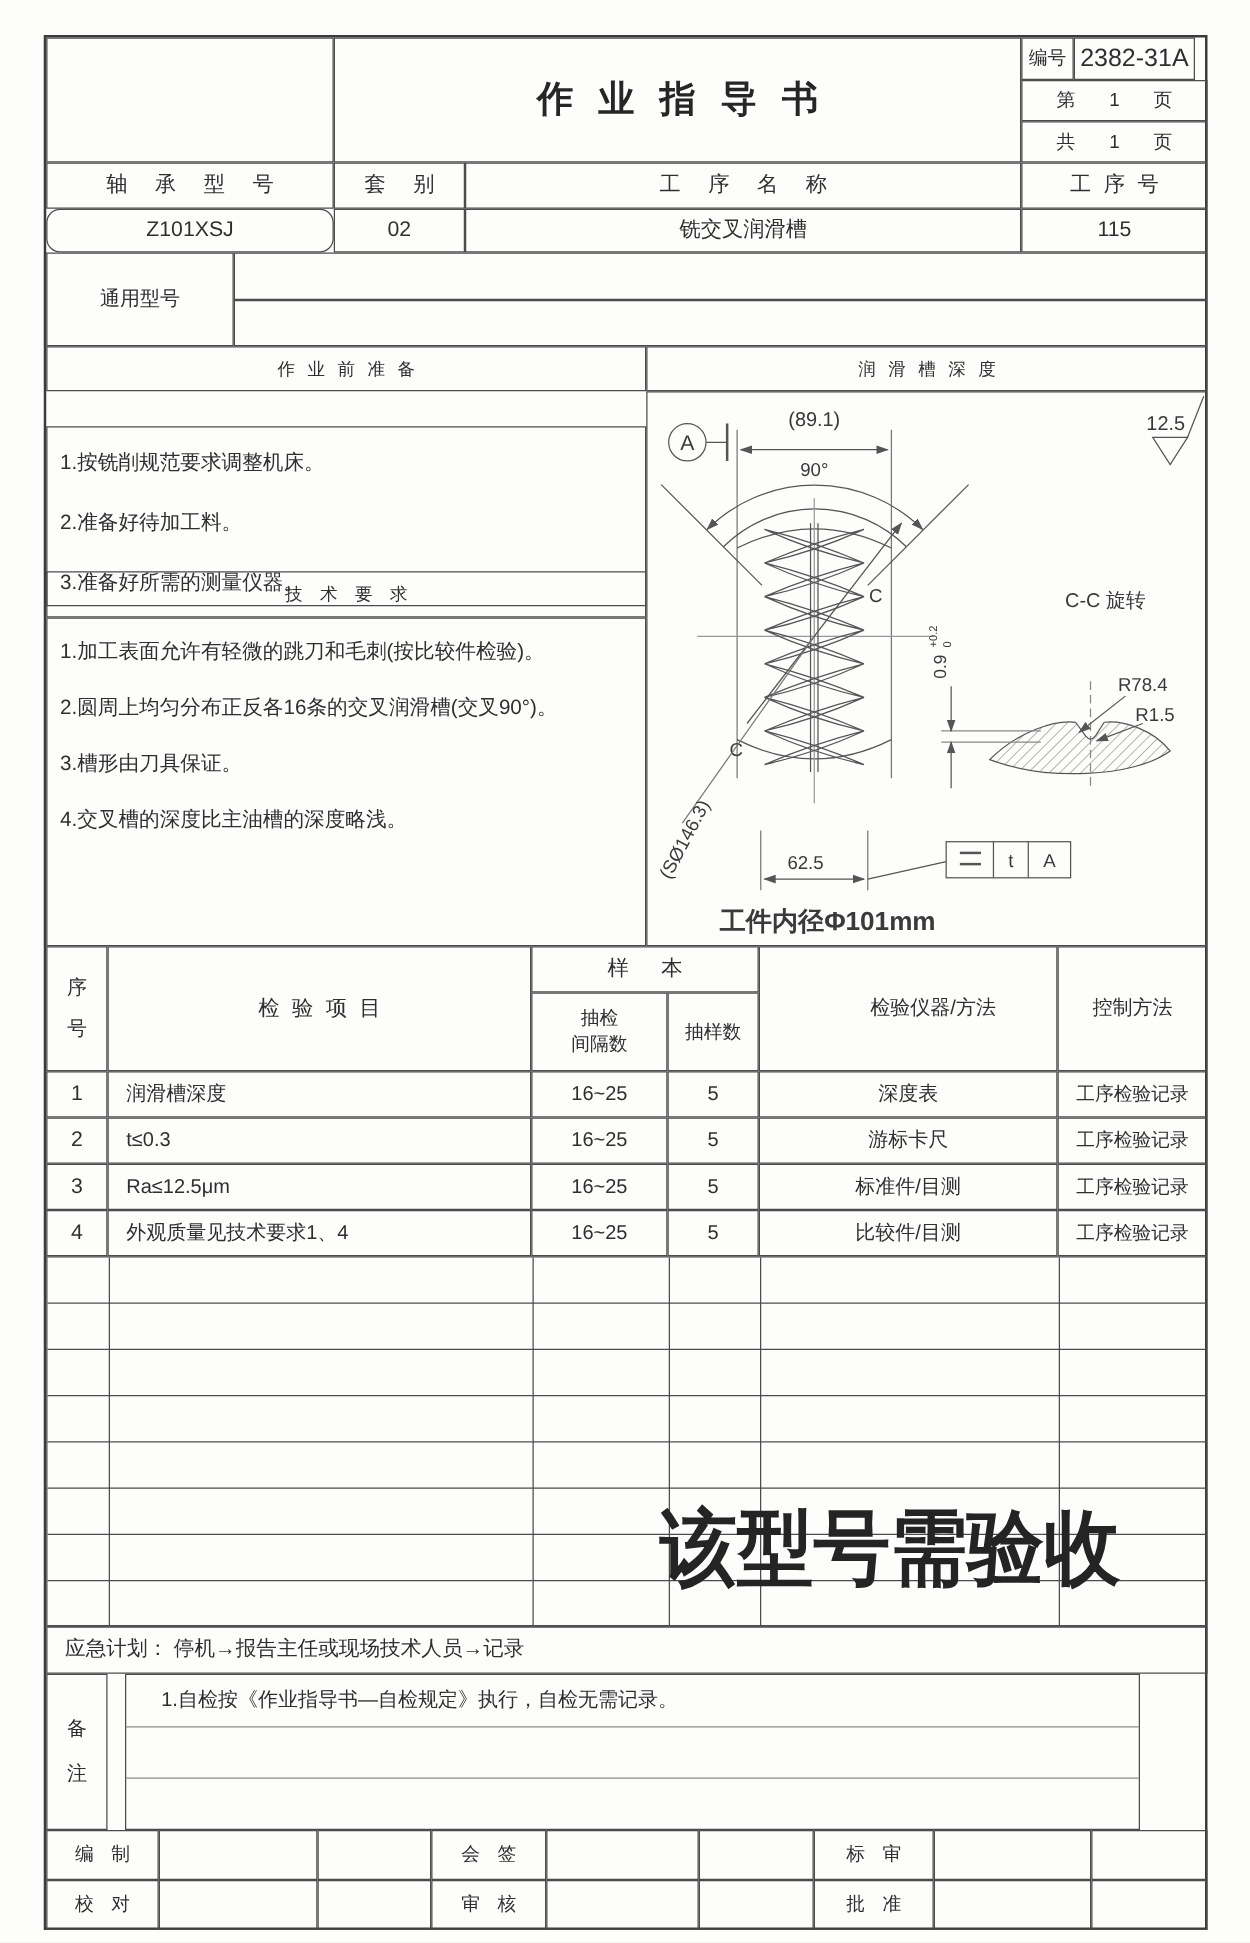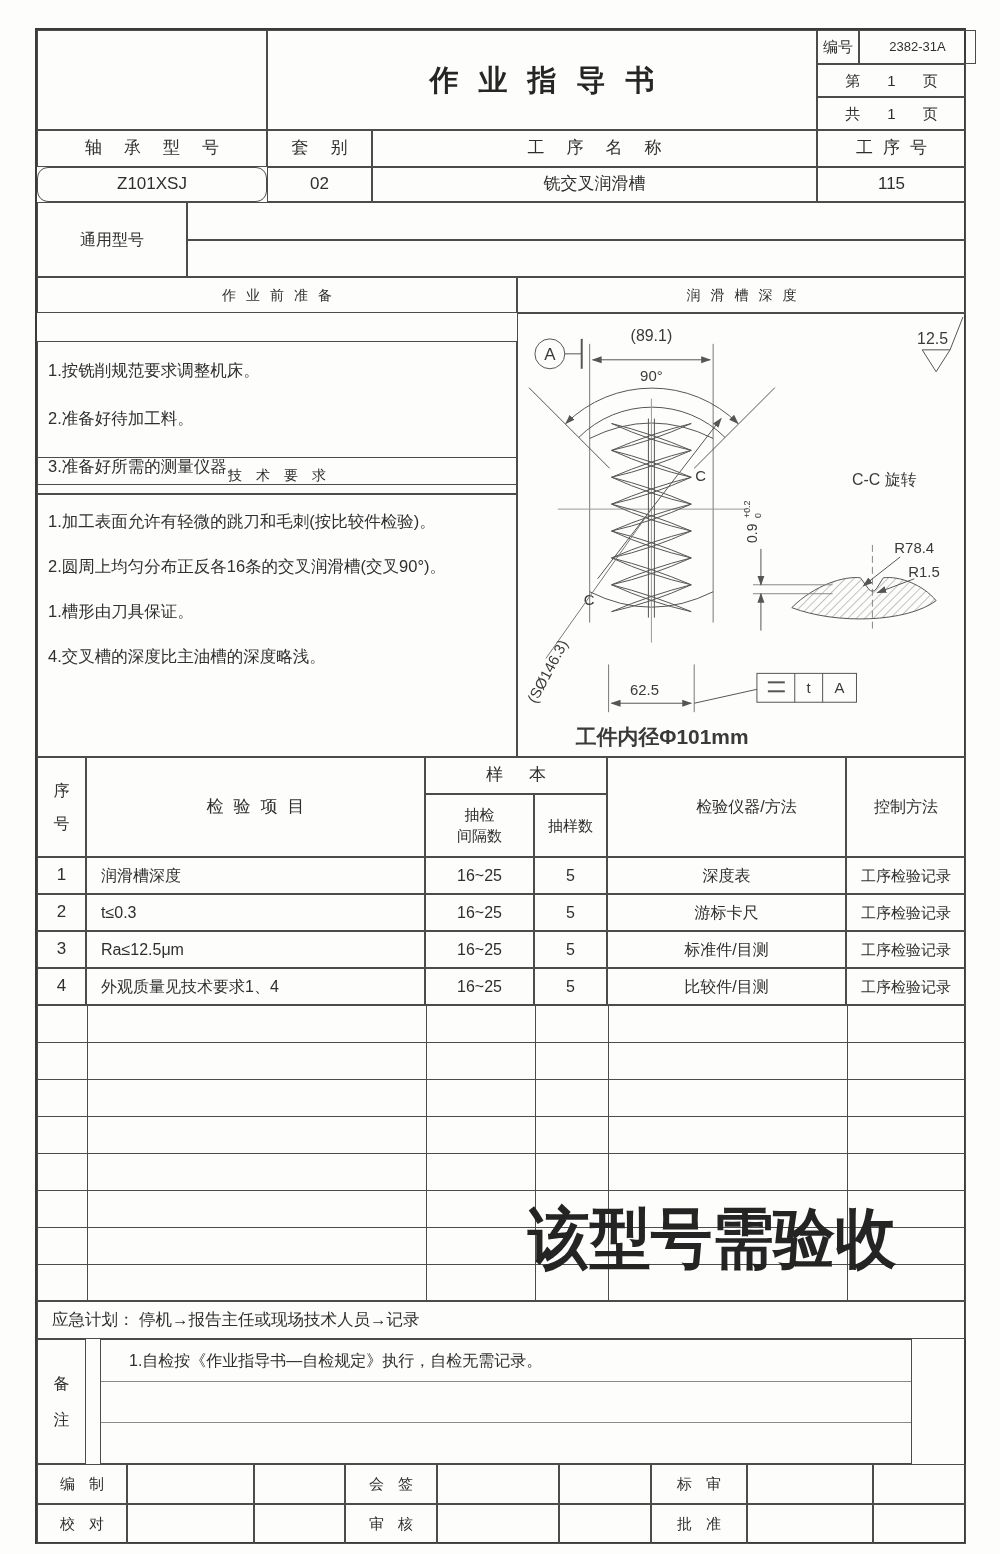--- a/index.html
+++ b/index.html
@@ -31,21 +31,21 @@
 </style>
 </head>
 <body>
 
 <div class="page">
   <div class="sheet">
 
     <div class="c" style="left:0;top:0;width:230px;height:100px;"></div>
     <div class="c t-title sp20" style="left:230px;top:0;width:550px;height:100px;">作业指导书</div>
     <div class="c f15" style="left:780px;top:0;width:42px;height:34px;">编号</div>
-    <div class="c" style="left:822px;top:0;width:117px;height:34px;font-size:13px;">2382-31A</div>
+    <div class="c" style="left:822px;top:0;width:97px;height:34px;font-size:20px;">2382-31A</div>
     <div class="c row-evenly" style="left:780px;top:34px;width:149px;height:33px;font-size:15px;">
       <span>第</span>
       <span>1</span>
       <span>页</span>
     </div>
     <div class="c row-evenly" style="left:780px;top:67px;width:149px;height:33px;font-size:15px;">
       <span>共</span>
       <span>1</span>
       <span>页</span>
     </div>
@@ -70,21 +70,21 @@
     <div class="c list" style="left:0;top:283px;width:480px;height:144px;margin-top:28px;">
       <p>1.按铣削规范要求调整机床。</p>
       <p>2.准备好待加工料。</p>
       <p>3.准备好所需的测量仪器。</p>
     </div>
 
     <div class="c hdr sp14" style="left:0;top:427px;width:480px;height:37px;">技术要求</div>
     <div class="c list tech" style="left:0;top:464px;width:480px;height:263px;">
       <p>1.加工表面允许有轻微的跳刀和毛刺(按比较件检验)。</p>
       <p>2.圆周上均匀分布正反各16条的交叉润滑槽(交叉90°)。</p>
-      <p>1.槽形由刀具保证。</p>
+      <p>3.槽形由刀具保证。</p>
       <p>4.交叉槽的深度比主油槽的深度略浅。</p>
     </div>
 
     <div class="c" style="left:480px;top:283px;width:449px;height:444px;">
       <svg width="447" height="442" viewBox="0 0 449 444" fill="none" stroke="#555" stroke-width="1">
         <defs>
           <marker id="ah" markerWidth="10" markerHeight="8" refX="9" refY="4" orient="auto-start-reverse">
             <path d="M0,0.5 L10,4 L0,7.5 Z" fill="#555" stroke="none"></path>
           </marker>
           <pattern id="hatch" width="6" height="6" patternUnits="userSpaceOnUse" patternTransform="rotate(45)">

